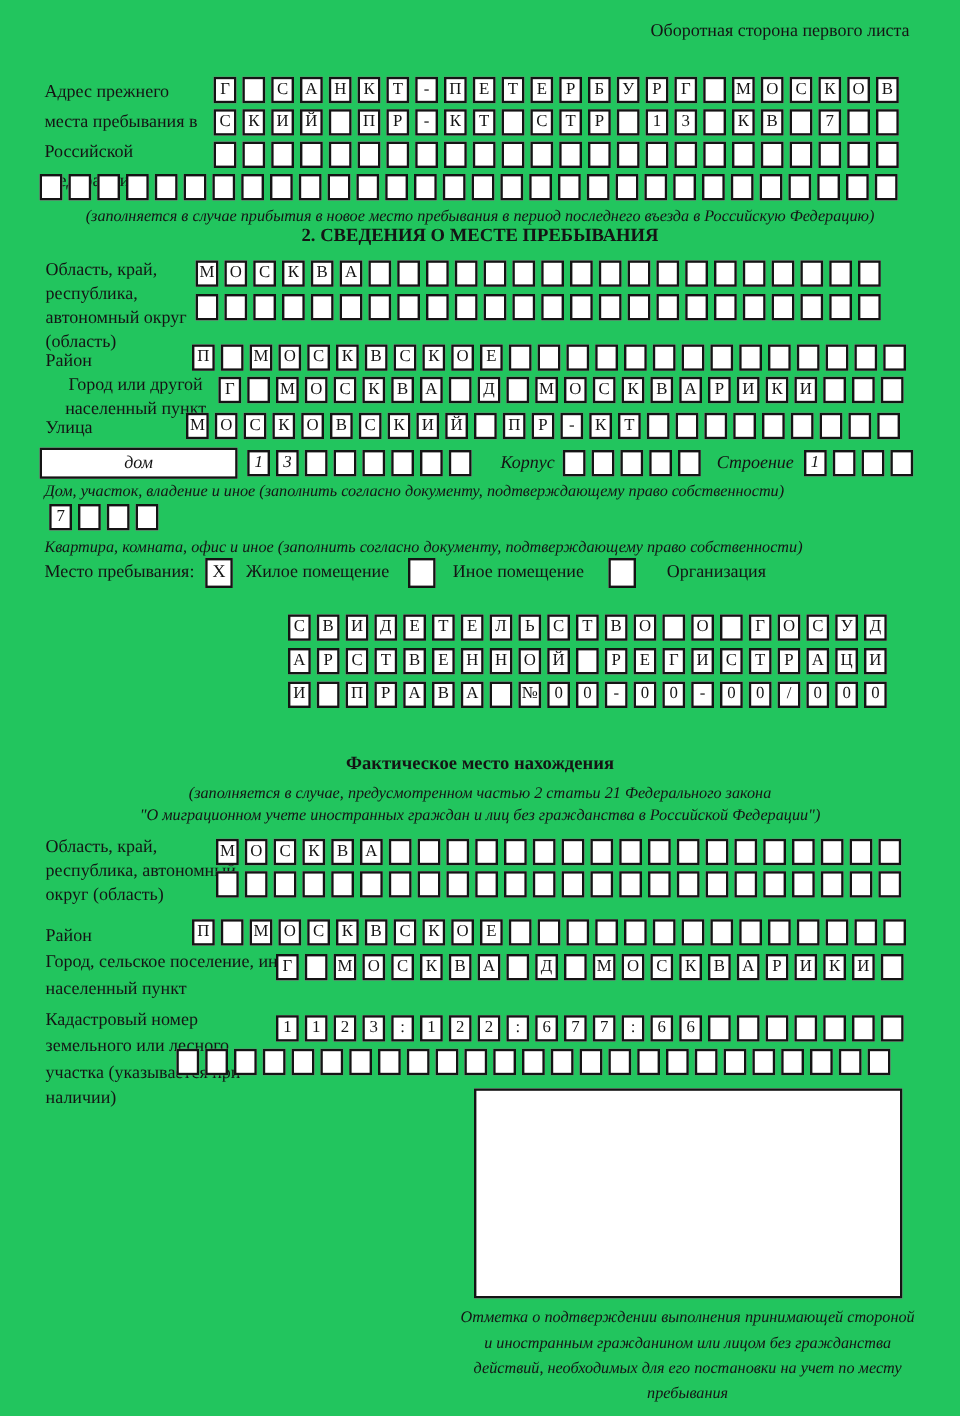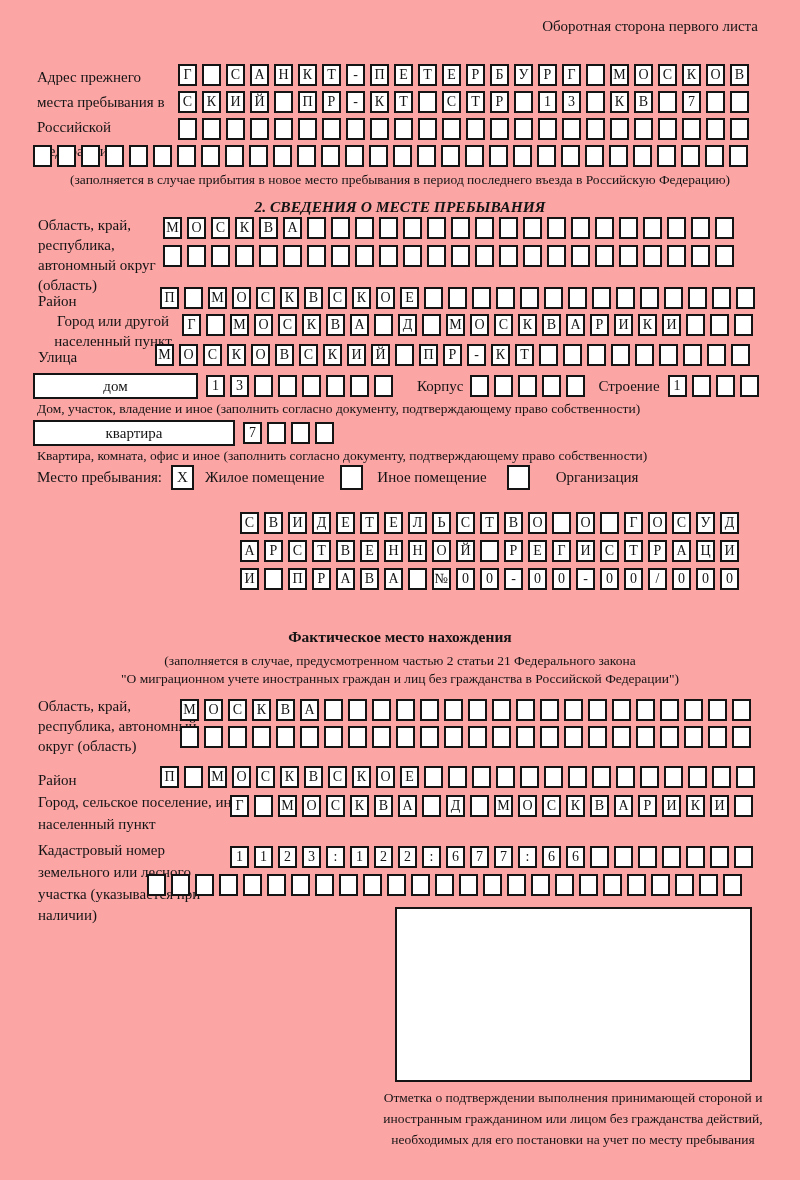--- a/index.html
+++ b/index.html
@@ -1,17 +1,17 @@
 <!DOCTYPE html>
 <html lang="ru"><head>
 <meta charset="utf-8">
 <style>
   html,body{margin:0;padding:0;background:#fff;}
   #page{
-    position:relative;width:800px;height:1180px;background:#fca5a5;
+    position:relative;width:800px;height:1180px;background:#22c55e;
     font-family:"Liberation Serif","DejaVu Serif",serif;color:#141414;
     overflow:hidden;
   }
   .hdr{position:absolute;font-size:15px;white-space:nowrap;}
   .label{position:absolute;font-size:15px;line-height:1.34;}
   .lh-lg{line-height:1.65;}
   .lh-md{line-height:1.45;}
   .cellrow{position:absolute;display:flex;gap:5px;}
   .cell{
     width:19px;height:22px;border:2px solid #141414;box-sizing:border-box;
@@ -20,21 +20,21 @@
   }
   .flexrow{position:absolute;display:flex;align-items:center;}
   .namedbox{
     border:2px solid #141414;height:26px;box-sizing:border-box;background:#fff;
     display:flex;align-items:center;justify-content:center;font-size:15px;flex:0 0 auto;
   }
   .chk{
     width:23px;height:25px;border:2px solid #141414;box-sizing:border-box;background:#fff;
     display:flex;align-items:center;justify-content:center;font-size:15px;flex:0 0 auto;
   }
-  .cap{position:absolute;font-size:13.5px;}
+  .cap{position:absolute;font-size:13.5px;font-style:italic;}
   .cap-center{left:0;width:800px;text-align:center;white-space:nowrap;}
   .title{position:absolute;left:0;width:800px;text-align:center;font-weight:bold;font-size:15.5px;}
   .inline-label{font-size:15px;white-space:nowrap;}
   .stampbox{position:absolute;border:2px solid #141414;box-sizing:border-box;background:#fff;}
 </style>
 </head>
 <body>
 
 <div id="page">
 
@@ -146,21 +146,21 @@
       <div class="cell"></div>
       <div class="cell"></div>
       <div class="cell"></div>
       <div class="cell"></div>
       <div class="cell"></div>
       <div class="cell"></div>
       <div class="cell"></div>
     </div>
   <div class="cap cap-center" style="top:172px;">(заполняется в случае прибытия в новое место пребывания в период последнего въезда в Российскую Федерацию)</div>
 
-  <div class="title" style="top:198px;font-style:italic;">2. СВЕДЕНИЯ О МЕСТЕ ПРЕБЫВАНИЯ</div>
+  <div class="title" style="top:188px;">2. СВЕДЕНИЯ О МЕСТЕ ПРЕБЫВАНИЯ</div>
 
   <div class="label" style="top:215px;left:38px;width:130px;">Область, край, республика, автономный округ (область)</div>
   <div class="cellrow" style="top:217px;left:163px;">
       <div class="cell">М</div>
       <div class="cell">О</div>
       <div class="cell">С</div>
       <div class="cell">К</div>
       <div class="cell">В</div>
       <div class="cell">А</div>
       <div class="cell"></div>
@@ -288,21 +288,21 @@
       <div class="cell"></div>
       <div class="cell"></div>
       <div class="cell"></div>
       <div class="cell"></div>
       <div class="cell"></div>
       <div class="cell"></div>
       <div class="cell"></div>
       <div class="cell"></div>
     </div>
 
-  <div class="flexrow" style="top:373px;left:33px;">
+  <div class="flexrow" style="top:373px;left:33px;font-style:italic;">
     <div class="namedbox" style="width:165px;">дом</div>
     <div class="cellrow" style="position:static;margin-left:8px;">
         <div class="cell">1</div>
         <div class="cell">3</div>
         <div class="cell"></div>
         <div class="cell"></div>
         <div class="cell"></div>
         <div class="cell"></div>
         <div class="cell"></div>
         <div class="cell"></div>
@@ -319,21 +319,20 @@
     <div class="cellrow" style="position:static;margin-left:8px;">
         <div class="cell">1</div>
         <div class="cell"></div>
         <div class="cell"></div>
         <div class="cell"></div>
       </div>
   </div>
   <div class="cap" style="top:401px;left:37px;">Дом, участок, владение и иное (заполнить согласно документу, подтверждающему право собственности)</div>
 
   <div class="flexrow" style="top:420px;left:33px;">
-    <div class="namedbox" style="width:202px;">квартира</div>
     <div class="cellrow" style="position:static;margin-left:8px;">
         <div class="cell">7</div>
         <div class="cell"></div>
         <div class="cell"></div>
         <div class="cell"></div>
       </div>
   </div>
   <div class="cap" style="top:448px;left:37px;">Квартира, комната, офис и иное (заполнить согласно документу, подтверждающему право собственности)</div>
 
   <div class="flexrow" style="top:465px;left:37px;">

